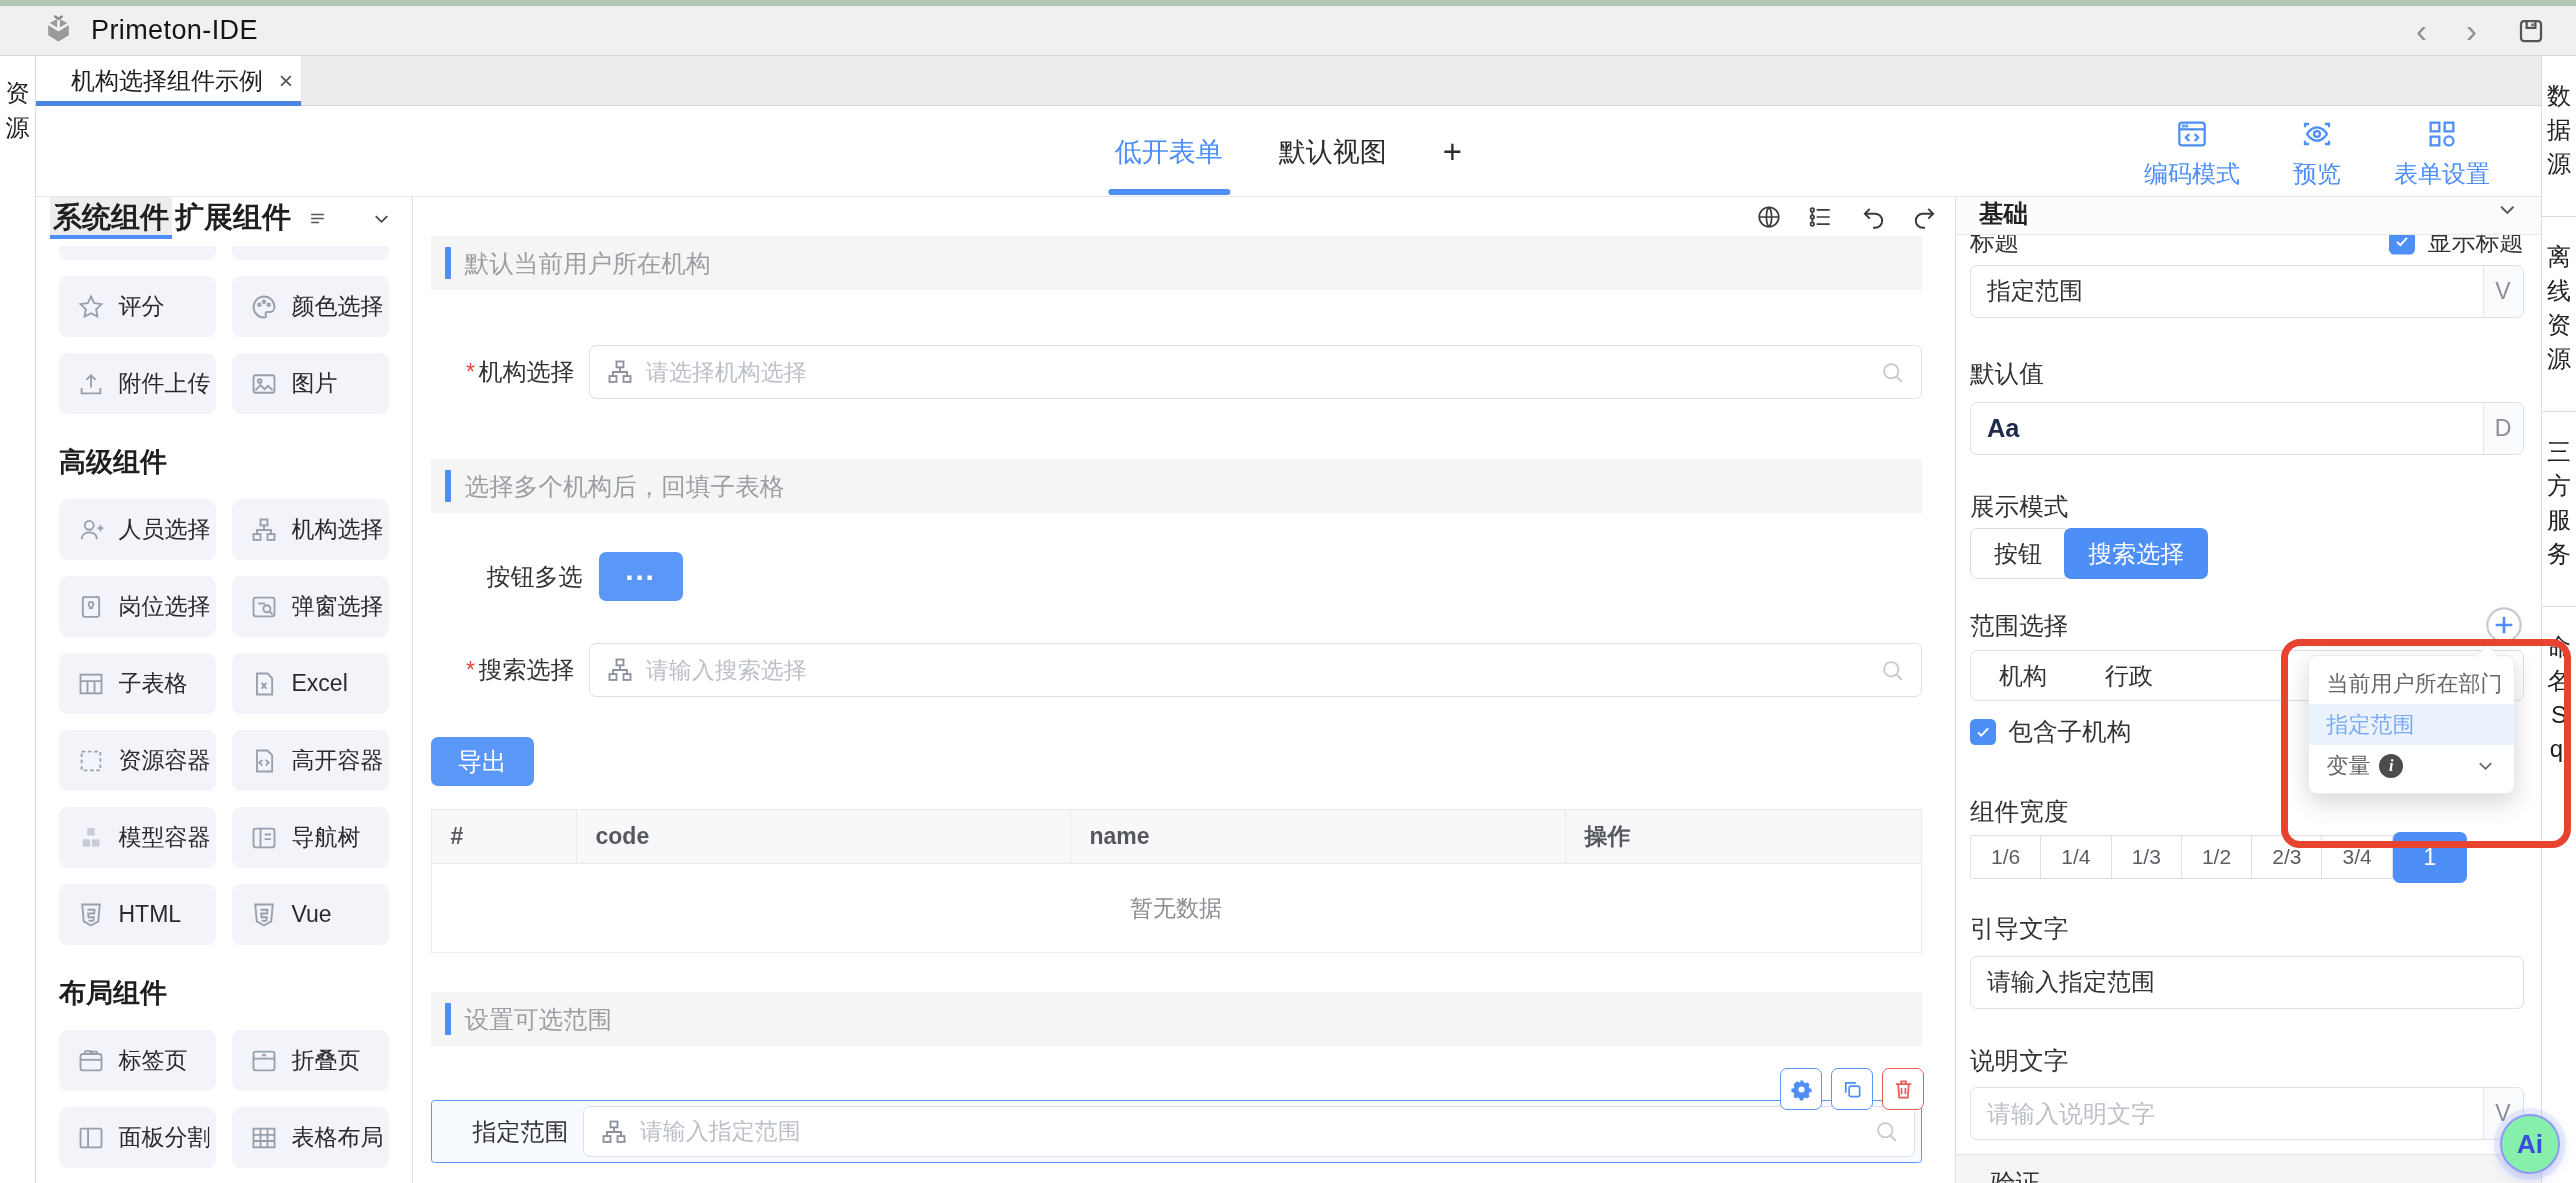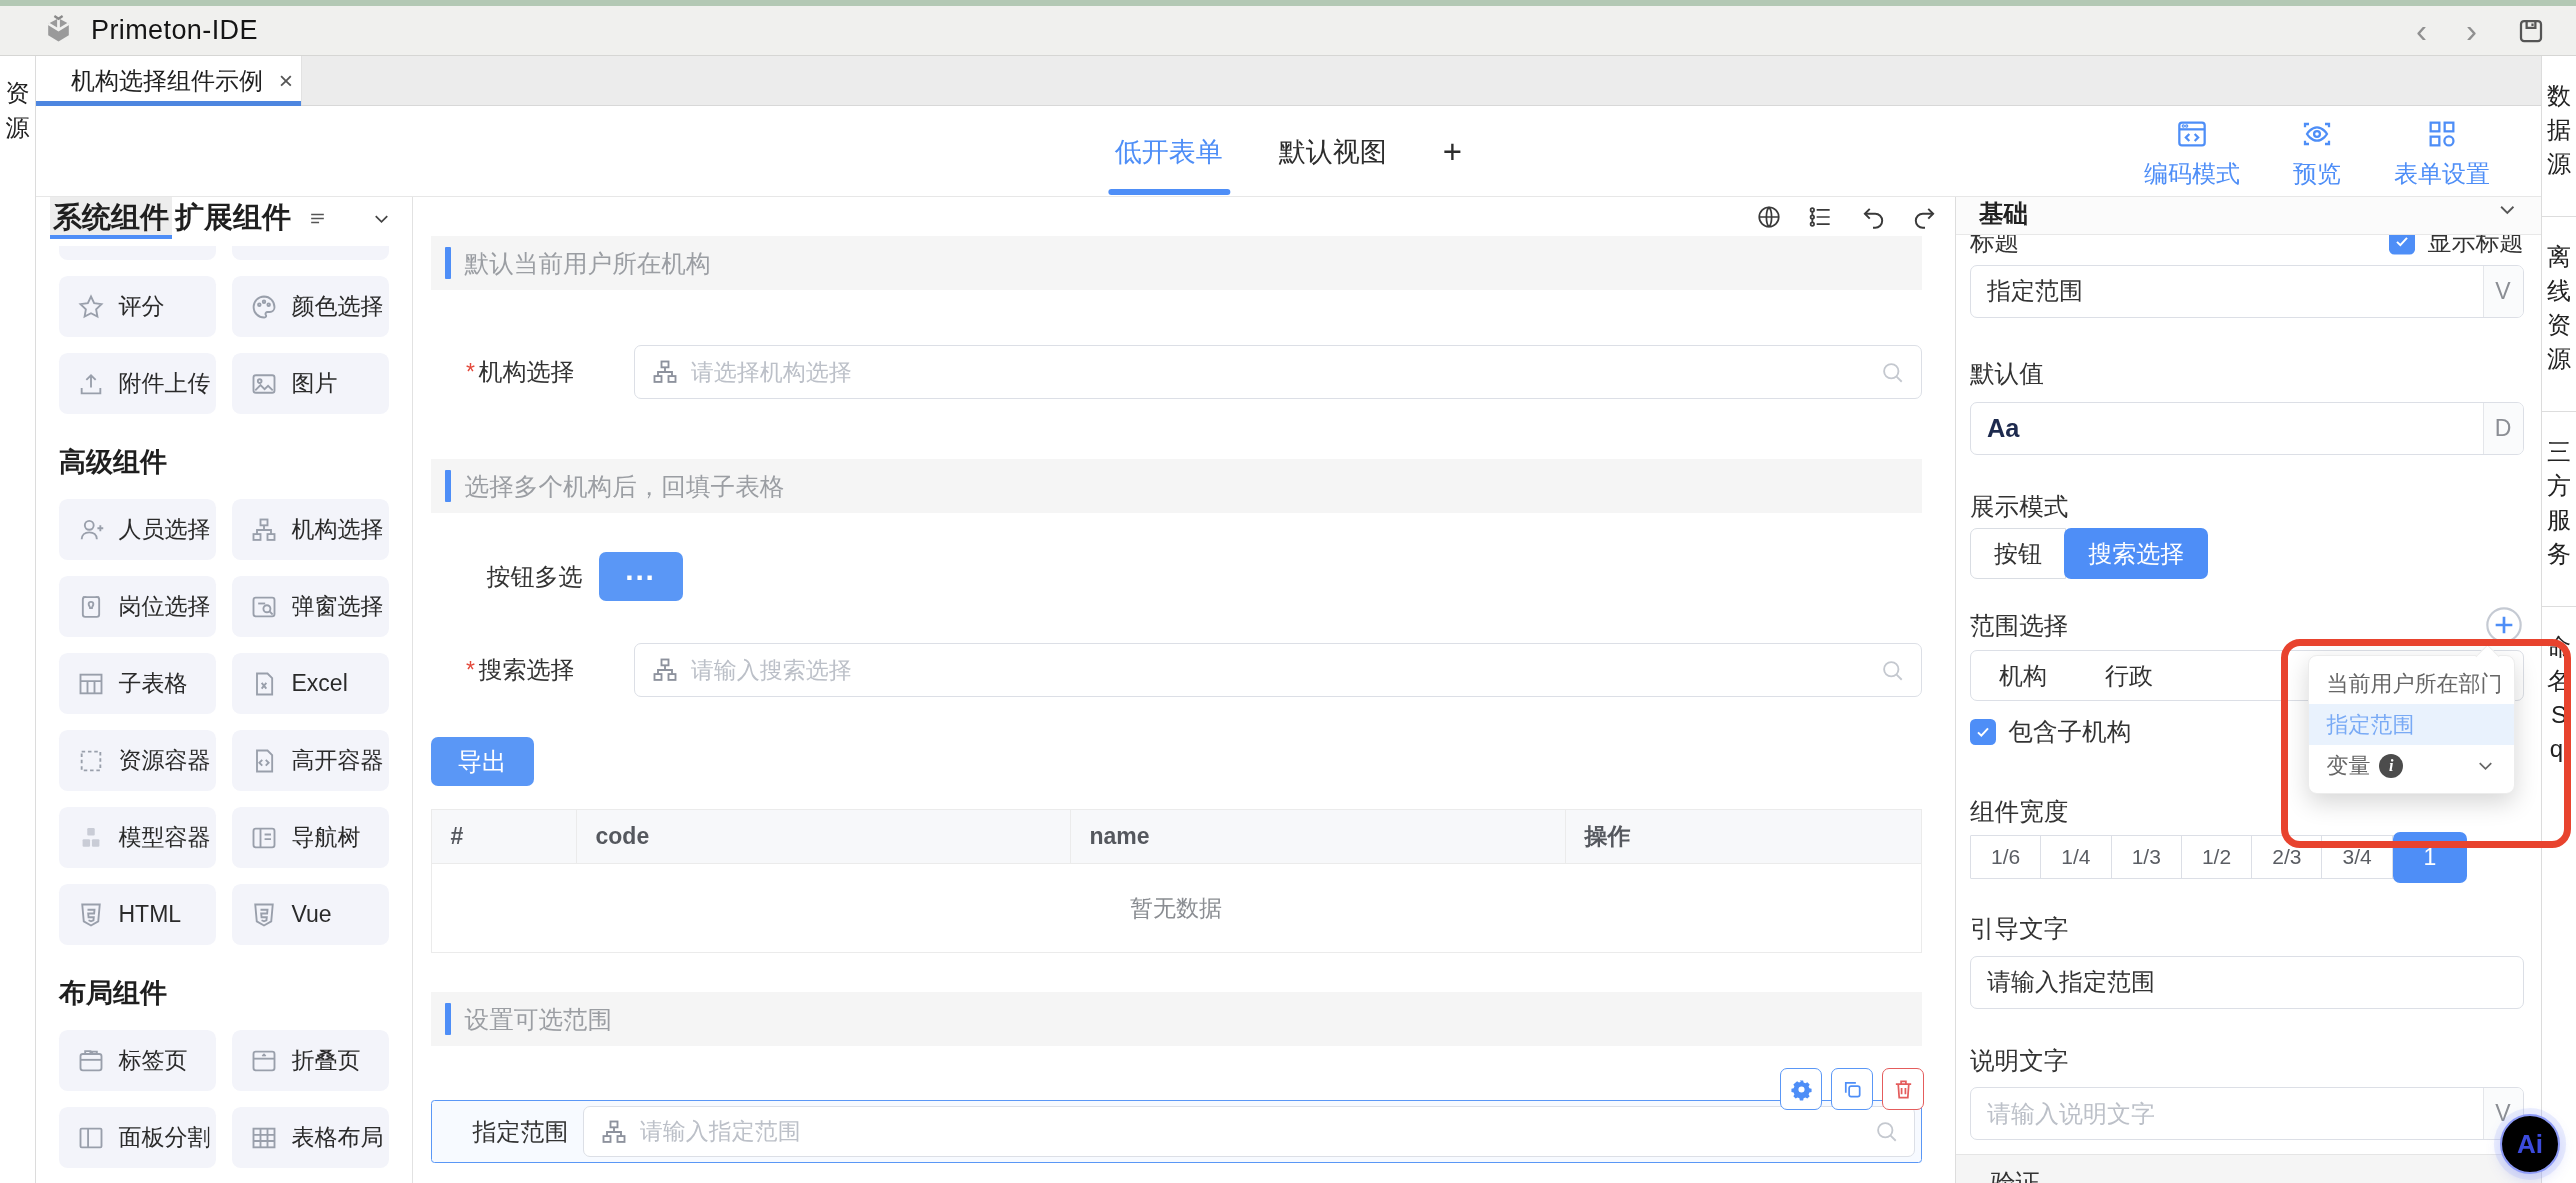--- a/index.html
+++ b/index.html
@@ -59,21 +59,21 @@
   .pal-h { font-size:27px; font-weight:600; color:#1e1e1e; margin:30px 0 19px; }
 
   
   .canvas { position:absolute; left:413px; top:197px; width:1542px; bottom:0; background:#fff; overflow:hidden; }
   .cv-toolbar { height:39px; display:flex; align-items:center; justify-content:flex-end; gap:26px; padding-right:17.5px; color:#3a3a3a; }
   .cv-toolbar svg { width:26px; height:26px; }
   .form-col { margin-left:17.5px; width:1491px; }
   .sec-bar { height:54px; background:#f5f5f5; display:flex; align-items:center; padding-left:14px; }
   .sec-bar .bar { width:6.1px; height:32px; background:#4e8ef7; margin-right:14px; border-radius:0.9px; }
   .sec-bar .txt { font-size:24.6px; color:#9b9ea3; }
-  .frow { display:flex; align-items:center; height:58px;gap:45px; }
+  .frow { display:flex; align-items:center; height:58px; }
   .flabel { width:158px; text-align:right; padding-right:14px; font-size:24px; color:#333; flex:none; white-space:nowrap; }
   .req { color:#e3493b; margin-right:3.5px; font-size:23px; }
   .finput { flex:1; height:54px; border:0.9px solid #dcdfe6; border-radius:7px; display:flex; align-items:center; background:#fff; position:relative; }
   .finput .org { width:28px; height:28px; color:#8d929d; margin:0 12.3px 0 16px; flex:none; }
   .finput input { flex:1; border:none; outline:none; font-size:23px; color:#333; background:transparent; font-family:inherit; }
   .finput input::placeholder { color:#bcc0c8; }
   .finput .mag { width:24.6px; height:24.6px; color:#c4c8cf; margin-right:16px; flex:none; }
   .mt60{margin-top:53px}.mt66{margin-top:58px}.mt46{margin-top:40px}.mt45{margin-top:39px}
   .mt44{margin-top:39px}.mt43{margin-top:38px}.mt26{margin-top:23px}
   .btn-blue { background:#5a97f6; color:#fff; border:none; border-radius:7px; font-size:24.6px; display:flex; align-items:center; justify-content:center; font-family:inherit; }
@@ -125,21 +125,21 @@
   .insp-foot .lab { font-size:24.6px; color:#333; font-weight:500; margin-top:10.5px; }
 
   
   .dropdown { position:absolute; left:2308px; top:655px; width:207px; background:#fff; border:0.9px solid #ececec; border-radius:8.8px; box-shadow:0 8.8px 24.6px rgba(0,0,0,.16); z-index:55; padding:7px 0; }
   .dropdown::before { content:""; position:absolute; top:-8px; left:170px; width:16px; height:16px; background:#fff; transform:rotate(45deg); border-left:0.9px solid #ececec; border-top:0.9px solid #ececec; }
   .dd-item { height:41px; display:flex; align-items:center; padding:0 17.5px; font-size:22px; color:#666; white-space:nowrap; }
   .dd-item.active { background:#e9f2fd; color:#79aaf5; }
   .info-dot { width:24px; height:24px; border-radius:50%; background:#4c4c4c; color:#fff; font-size:16px; font-weight:700; font-style:italic; display:flex; align-items:center; justify-content:center; margin-left:8.8px; font-family:"Liberation Serif",serif; }
   .dd-chev { margin-left:auto; width:23px; height:23px; color:#666; }
   .red-annot { position:absolute; left:2281px; top:639px; width:290px; height:209px; border:7px solid #e8432e; border-radius:19px; z-index:60; pointer-events:none; }
-  .ai-btn { position:absolute; left:2500px; top:1114px; width:60px; height:60px; border-radius:50%; background:#000000; border:2.6px solid #8d9af6; box-shadow:0 0 0 6.1px rgba(146,158,250,.18), 0 5.3px 14px rgba(100,110,240,.25); display:flex; align-items:center; justify-content:center; font-size:26px; font-weight:700; color:#3c4bdc; z-index:50; }
+  .ai-btn { position:absolute; left:2500px; top:1114px; width:60px; height:60px; border-radius:50%; background:#86efac; border:2.6px solid #8d9af6; box-shadow:0 0 0 6.1px rgba(146,158,250,.18), 0 5.3px 14px rgba(100,110,240,.25); display:flex; align-items:center; justify-content:center; font-size:26px; font-weight:700; color:#3c4bdc; z-index:50; }
 </style>
 </head>
 <body>
 
 <div class="titlebar">
   <div class="greenstrip"></div>
   <div class="titlebar-row">
     <svg class="app-logo" viewBox="0 0 24 24" fill="none" stroke="#7a7a7a" stroke-width="1.7">
         <path d="M12 3 4.5 7v8.5L12 20l7.5-4.5V7z" fill="#9a9a9a" stroke="none"></path>
         <path d="M12 3v8.5M4.5 7 12 11.5 19.5 7" stroke="#f0f0ee" stroke-width="2"></path>

